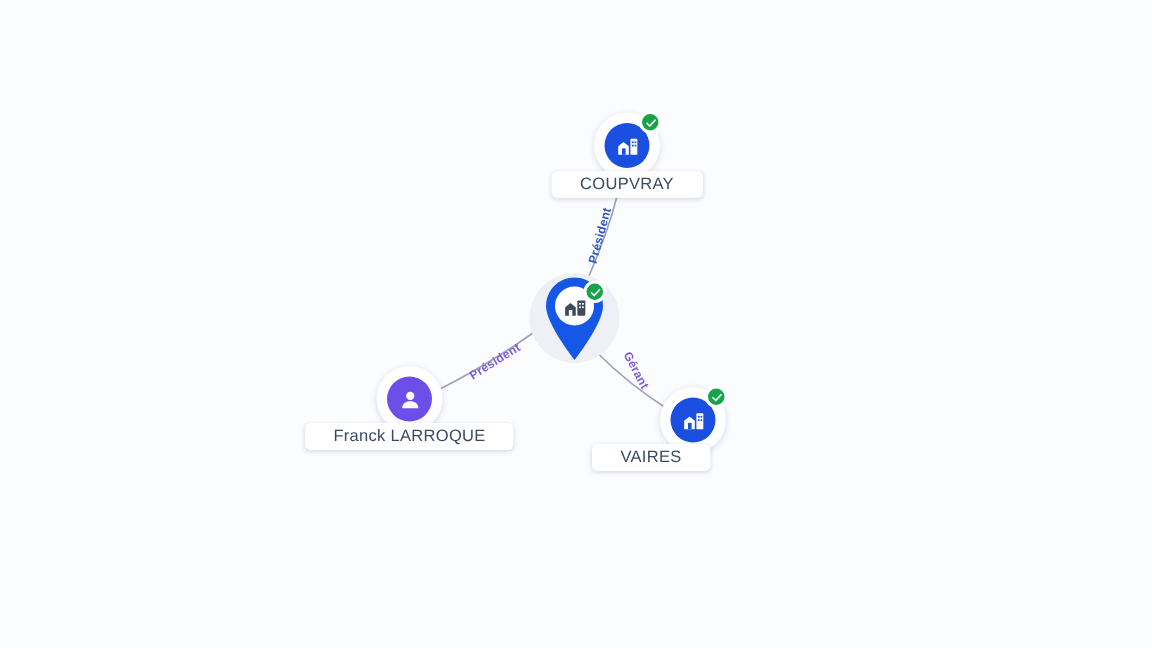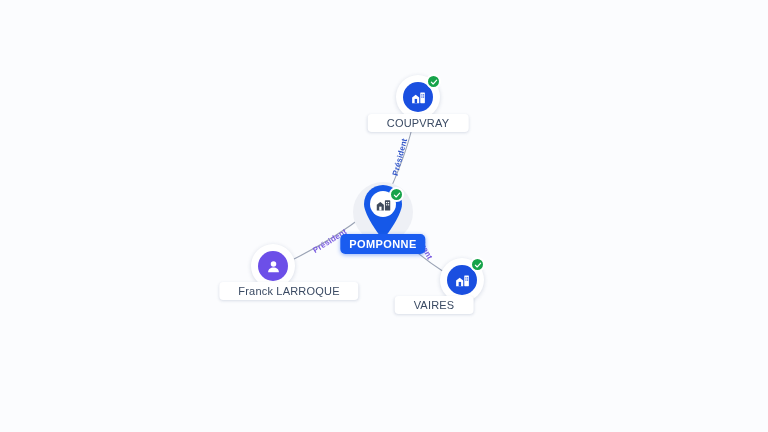--- a/index.html
+++ b/index.html
@@ -206,21 +206,20 @@
           </svg>
         </div>
         <div class="check-badge on-pin">
           <svg width="8" height="8" viewBox="0 0 24 24" aria-hidden="true">
             <path d="M4 12.5 L9.5 18 L20 6.5" fill="none" stroke="#ffffff" stroke-width="3.4" stroke-linecap="round" stroke-linejoin="round"></path>
           </svg>
         </div>
       </div>
     </div>
   </div>
-  <div class="node-label primary" style="left:383px; top:234px;">POMPONNE</div>
 
   <div class="node" style="left:462px; top:280px;">
     <div class="node-hit">
       <div class="circle-node">
         <div class="circle-inner company">
           <svg width="17" height="17" viewBox="0 0 24 24" aria-hidden="true">
             <path d="M3 20 L3 12 L8 8 L13 12 L13 20 Z" fill="#ffffff"></path>
             <rect x="14.5" y="5" width="6.5" height="15" rx="0.8" fill="#ffffff"></rect>
             <rect x="6.6" y="14" width="3.4" height="6" fill="#1a4fe0"></rect>
             <rect x="16" y="7.5" width="1.6" height="1.6" fill="#1a4fe0"></rect>
@@ -244,15 +243,15 @@
       <div class="circle-node">
         <div class="circle-inner person">
           <svg width="17" height="17" viewBox="0 0 24 24" aria-hidden="true">
             <circle cx="12" cy="8.4" r="3.9" fill="#ffffff"></circle>
             <path d="M4.4 20 C4.4 15.6 7.8 13.4 12 13.4 C16.2 13.4 19.6 15.6 19.6 20 Z" fill="#ffffff"></path>
           </svg>
         </div>
       </div>
     </div>
   </div>
-  <div class="node-label" style="left:273px; top:282px;margin-left:16px;">Franck LARROQUE</div>
+  <div class="node-label" style="left:273px; top:282px;">Franck LARROQUE</div>
 
 </div>
 
 </body></html>

